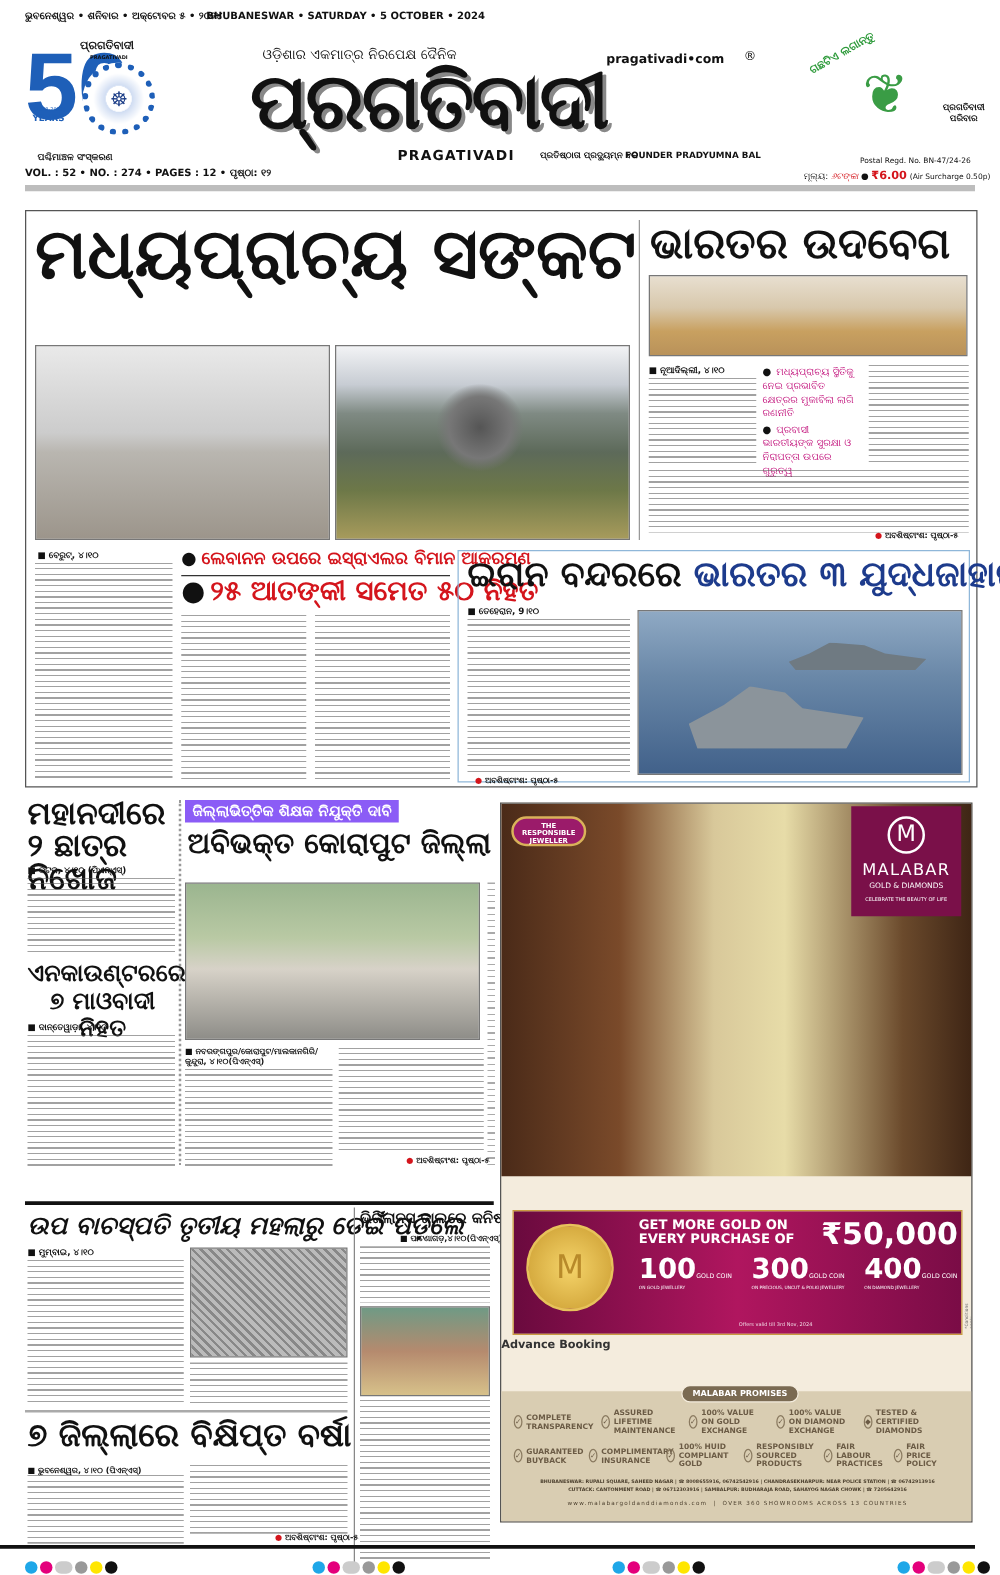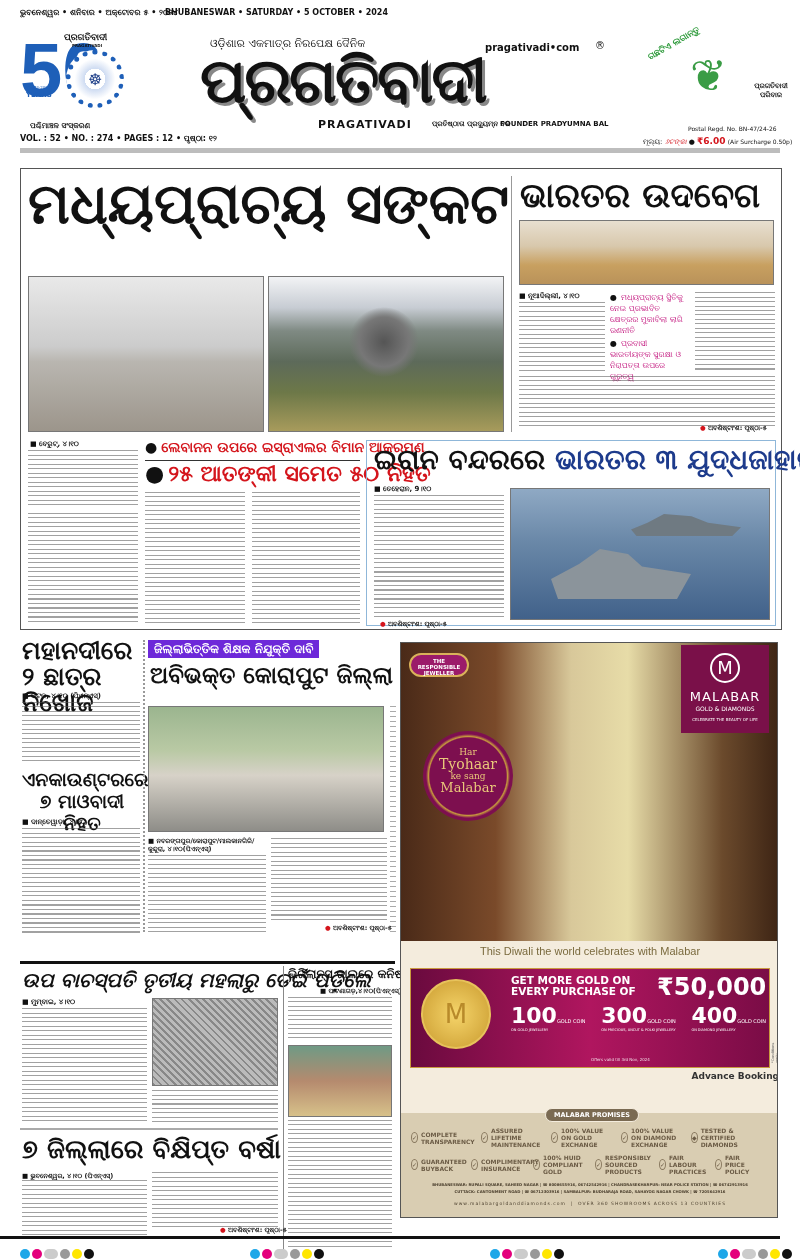--- a/index.html
+++ b/index.html
@@ -104,21 +104,21 @@
 <div class="abs" style="left:380px;top:620px;font-size:6.5px;font-weight:bold;"><span class="red">●</span> <span>ଅବଶିଷ୍ଟାଂଶ: ପୃଷ୍ଠା-୫</span></div>
 
 <div class="abs hl-bold" style="left:22px;top:638px;font-size:25px;line-height:26px;white-space:normal;width:120px;">ମହାନଦୀରେ ୨ ଛାତ୍ର ନିଖୋଜ</div>
 <div class="abs dateline" style="left:22px;top:692px;font-size:7px;">■ କଟକ, ୪।୧୦ (ପିଏନ୍‌ଏସ୍)</div>
 <div class="abs lines" style="left:22px;top:702px;width:118px;height:60px;"></div>
 <div class="abs hl-bold" style="left:22px;top:768px;font-size:19px;line-height:22px;white-space:normal;width:120px;text-align:center;">ଏନକାଉଣ୍ଟରରେ ୭ ମାଓବାଦୀ ନିହତ</div>
 <div class="abs dateline" style="left:22px;top:818px;font-size:7px;">■ ଦାନ୍ତେୱାଡ଼ା, ୪।୧୦</div>
 <div class="abs lines" style="left:22px;top:828px;width:118px;height:105px;"></div>
 <div class="abs" style="left:143px;top:640px;width:1px;height:292px;border-left:2px dotted #999;"></div>
 
-<div class="abs hl-bold" style="left:148px;top:640px;background:#6d28d9;color:#fff;font-size:12px;padding:3px 6px;">ଜିଲ୍ଲାଭିତ୍ତିକ ଶିକ୍ଷକ ନିଯୁକ୍ତି ଦାବି</div>
+<div class="abs hl-bold" style="left:148px;top:640px;background:#8b5cf6;color:#fff;font-size:12px;padding:3px 6px;">ଜିଲ୍ଲାଭିତ୍ତିକ ଶିକ୍ଷକ ନିଯୁକ୍ତି ଦାବି</div>
 <div class="abs hl-bold" style="left:150px;top:664px;font-size:23px;">ଅବିଭକ୍ତ କୋରାପୁଟ ଜିଲ୍ଲା ୧୨ ଘଣ୍ଟା ବନ୍ଦ</div>
 <div class="abs photo" style="left:148px;top:706px;width:236px;height:126px;background:linear-gradient(180deg,#9bb58f 0%,#b9c9a4 35%,#d7d2c8 55%,#8e8d88 100%);"></div>
 <div class="abs" style="left:390px;top:706px;width:6px;height:228px;background:repeating-linear-gradient(to bottom,#aaa 0 1px,transparent 1px 5px);"></div>
 <div class="abs dateline" style="left:148px;top:837px;font-size:6.5px;width:120px;line-height:8px;">■ ନବରଙ୍ଗପୁର/କୋରାପୁଟ/ମାଲକାନଗିରି/ କୁନ୍ଦୁରା, ୪।୧୦(ପିଏନ୍‌ଏସ୍)</div>
 <div class="abs lines" style="left:148px;top:855px;width:118px;height:78px;"></div>
 <div class="abs lines" style="left:271px;top:838px;width:116px;height:85px;"></div>
 <div class="abs" style="left:325px;top:924px;font-size:6.5px;font-weight:bold;"><span class="red">●</span> <span>ଅବଶିଷ୍ଟାଂଶ: ପୃଷ୍ଠା-୫</span></div>
 
 <div class="abs" style="left:20px;top:961px;width:375px;height:3px;background:#111;"></div>
 
@@ -144,43 +144,36 @@
 
 <div class="abs" style="left:400px;top:642px;width:378px;height:576px;background:#f4ecdd;border:1px solid #555;overflow:hidden;">
   <div class="abs" style="left:0;top:0;width:378px;height:298px;background:linear-gradient(90deg,#4a2a18 0%,#7a4a2a 25%,#d8c89a 45%,#e7dca8 60%,#6b4a2c 85%,#3d2414 100%);"></div>
   <div class="abs" style="left:8px;top:10px;width:60px;height:24px;border-radius:12px;background:#9b1b6a;border:2px solid #d9b25a;color:#fff;font-size:5.5px;font-weight:bold;text-align:center;line-height:6px;padding-top:3px;">THE RESPONSIBLE JEWELLER</div>
   <div class="abs" style="left:280px;top:2px;width:88px;height:88px;background:#7a1049;">
     <div class="abs" style="left:29px;top:8px;width:30px;height:30px;border:2px solid #fff;border-radius:50%;color:#fff;font-size:18px;text-align:center;line-height:26px;">M</div>
     <div class="abs" style="left:0;top:44px;width:88px;text-align:center;color:#fff;font-size:13px;letter-spacing:1px;">MALABAR</div>
     <div class="abs" style="left:0;top:60px;width:88px;text-align:center;color:#fff;font-size:6px;">GOLD &amp; DIAMONDS</div>
     <div class="abs" style="left:0;top:72px;width:88px;text-align:center;color:#fff;font-size:4px;">CELEBRATE THE BEAUTY OF LIFE</div>
   </div>
-  <div class="abs" style="left:22px;top:88px;width:90px;height:90px;border-radius:50%;background:radial-gradient(circle,#7d0f4f 60%,#c79a3d 62%,#7d0f4f 66%);color:#e9c77a;font-family:'DejaVu Serif',serif;text-align:center;">
-    <div style="font-size:9px;margin-top:16px;">Har</div>
-    <div style="font-size:14px;line-height:14px;">Tyohaar</div>
-    <div style="font-size:9px;">ke sang</div>
-    <div style="font-size:13px;line-height:13px;">Malabar</div>
-  </div>
-  <div class="abs" style="left:0;top:302px;width:378px;text-align:center;color:#7a6a3e;font-size:11px;font-family:'Liberation Sans',sans-serif;">This Diwali the world celebrates with Malabar</div>
 
   <div class="abs" style="left:9px;top:325px;width:360px;height:100px;background:linear-gradient(90deg,#6a0a3e,#b0165f,#7a0c46);border:1px solid #c99a3f;">
     <div class="abs" style="left:10px;top:10px;width:70px;height:70px;border-radius:50%;background:radial-gradient(circle,#f5d46a,#c99a2e);border:2px solid #e7c25b;text-align:center;line-height:66px;font-size:26px;color:#b88a2a;">M</div>
     <div class="abs" style="left:100px;top:6px;color:#fff;font-size:10.5px;font-weight:bold;line-height:11px;">
       <div>GET MORE GOLD ON</div>
       <div>EVERY PURCHASE OF</div>
     </div>
     <div class="abs" style="left:246px;top:4px;color:#fff;font-size:24px;font-weight:bold;">₹50,000</div>
     <div class="abs" style="left:100px;top:34px;width:255px;display:flex;justify-content:space-between;color:#fff;">
       <div><span style="font-size:22px;font-weight:bold;">100</span><span style="font-size:5px;">GOLD COIN</span><div style="font-size:3.5px;">ON GOLD JEWELLERY</div></div>
       <div><span style="font-size:22px;font-weight:bold;">300</span><span style="font-size:5px;">GOLD COIN</span><div style="font-size:3.5px;">ON PRECIOUS, UNCUT &amp; POLKI JEWELLERY</div></div>
       <div><span style="font-size:22px;font-weight:bold;">400</span><span style="font-size:5px;">GOLD COIN</span><div style="font-size:3.5px;">ON DIAMOND JEWELLERY</div></div>
     </div>
     <div class="abs" style="left:180px;top:88px;color:#f0d8e4;font-size:4px;">Offers valid till 3rd Nov, 2024</div>
   </div>
-  <div class="abs" style="left:0;top:428px;width:378px;text-align:right;font-size:9px;font-weight:bold;color:#333;">Advance Booking</div>
+  <div class="abs" style="left:0;top:428px;width:378px;text-align:left;font-size:9px;font-weight:bold;color:#333;">Advance Booking</div>
   <div class="abs" style="left:370px;top:420px;font-size:3.5px;color:#666;transform:rotate(-90deg);transform-origin:left top;">*Conditions apply</div>
   <div class="abs" style="left:0;top:470px;width:378px;height:106px;background:#d9cdb2;"></div>
   <div class="abs" style="left:144px;top:465px;background:#7a6a52;color:#fff;font-size:6.5px;font-weight:bold;padding:2px 8px;border-radius:8px;border:1px solid #f4ecdd;">MALABAR PROMISES</div>
   <div class="abs" style="left:10px;top:484px;width:360px;display:flex;flex-wrap:wrap;row-gap:6px;column-gap:8px;">
     <div class="promise" style="width:62px;">
         <i>✓</i>
         <span>COMPLETE TRANSPARENCY</span>
       </div>
     <div class="promise" style="width:62px;">
         <i>✓</i>

